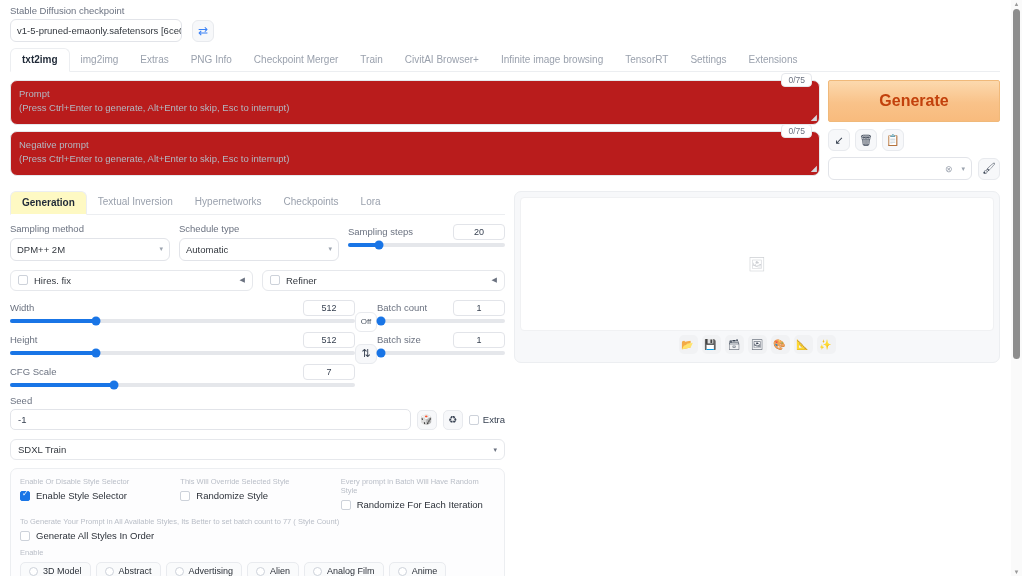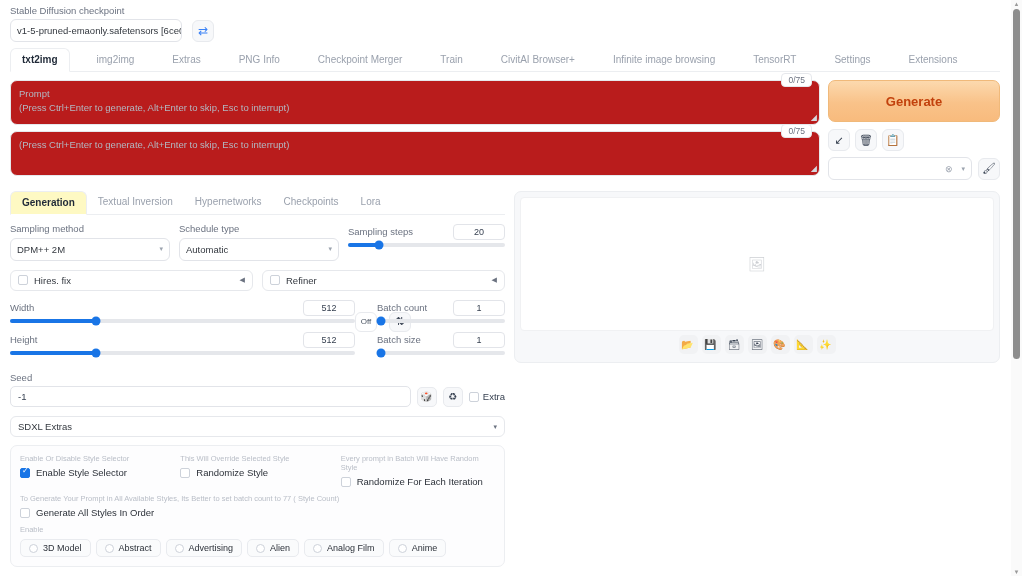--- a/index.html
+++ b/index.html
@@ -26,21 +26,21 @@
   }
   .caret { font-size: 7px; color: #9ca3af; margin-left: 4px; }
   .icon-btn {
     width: 22px; height: 22px; border: 1px solid #e8eaee; border-radius: 6px;
     background: #f7f8fa; display: flex; align-items: center; justify-content: center;
     font-size: 11px; line-height: 1; cursor: pointer; flex: none;
   }
   .refresh-glyph { color: #3b82f6; font-size: 12px; }
 
   
-  .tabbar { display: flex; align-items: center; gap: 16px; border-bottom: 1px solid #eceef1; margin-bottom: 8px; }
+  .tabbar { display: flex; align-items: center; gap: 0; border-bottom: 1px solid #eceef1; margin-bottom: 8px; }
   .tab { padding: 5px 11px 6px 11px; font-size: 10px; color: #9aa1ad; white-space: nowrap; cursor: pointer; }
   .tab.active {
     color: #1f2937; font-weight: bold;
     border: 1px solid #eceef1; border-bottom: 1px solid #fff;
     border-radius: 6px 6px 0 0; background: #fff; margin-bottom: -1px;
   }
 
   
   .prompt-zone { display: flex; gap: 8px; align-items: flex-start; }
   .prompt-col { flex: 1; min-width: 0; }
@@ -51,24 +51,24 @@
     position: relative; overflow: hidden;
   }
   .prompt-box .resz { position: absolute; right: 2px; bottom: 1px; color: #d4d7dd; font-size: 8px; }
   .token {
     position: absolute; top: -7px; right: 8px; background: #fff;
     border: 1px solid #e6e8ec; border-radius: 4px; padding: 1px 6px;
     font-size: 8.5px; color: #6b7280; z-index: 2;
   }
   .gen-col { width: 172px; flex: none; }
   .generate-btn {
-    height: 42px; border-radius: 7px; border: 1px solid #f0b97a;
+    height: 42px; border-radius: 2px; border: 1px solid #f0b97a;
     background: linear-gradient(180deg,#fcd9ae 0%,#f9c289 55%,#f8bb7d 100%);
     display: flex; align-items: center; justify-content: center;
-    color: #c2410c; font-weight: bold; font-size: 13px; cursor: pointer;
+    color: #c2410c; font-weight: bold; font-size: 16px; cursor: pointer;
     margin-bottom: 7px;
   }
   .mini-btns { display: flex; gap: 5px; margin-bottom: 6px; }
   .styles-row { display: flex; gap: 6px; align-items: center; }
   .styles-select {
     flex: 1; height: 23px; border: 1px solid #e2e4e9; border-radius: 6px; background: #fff;
     display: flex; align-items: center; justify-content: flex-end; padding: 0 6px; gap: 5px;
   }
   .clear-x { font-size: 9px; color: #9ca3af; }
   .brush-btn {
@@ -224,20 +224,21 @@
         <div class="prompt-box">
           <div>Prompt</div>
           <div>(Press Ctrl+Enter to generate, Alt+Enter to skip, Esc to interrupt)</div>
           <span class="resz">◢</span>
         </div>
       </div>
 
       <div class="prompt-wrap">
         <div class="token">0/75</div>
         <div class="prompt-box">
+          <div>Negative prompt</div>
           <div>(Press Ctrl+Enter to generate, Alt+Enter to skip, Esc to interrupt)</div>
           <span class="resz">◢</span>
         </div>
       </div>
 
     </div>
 
     <div class="gen-col">
       <div class="generate-btn">Generate</div>
       <div class="mini-btns">
@@ -339,23 +340,33 @@
           <div style="margin-bottom:9px;">
             <div class="sl-head">
               <span class="lbl" style="margin:0">Height</span>
               <div class="num-box">512</div>
             </div>
             <div class="track">
               <div class="fill" style="width:25%"></div>
                 <div class="knob" style="left:25%"></div>
             </div>
           </div>
-        </div>
-
-        <div style="width:22px; flex:none; padding-top:12px; display:flex; flex-direction:row; gap:12px; align-items:center;">
+          <div>
+            <div class="sl-head">
+              <span class="lbl" style="margin:0">CFG Scale</span>
+              <div class="num-box">7</div>
+            </div>
+            <div class="track">
+              <div class="fill" style="width:30%"></div>
+                <div class="knob" style="left:30%"></div>
+            </div>
+          </div>
+        </div>
+
+        <div style="width:22px; flex:none; padding-top:12px; display:flex; flex-direction:column; gap:12px; align-items:center;">
           <div class="icon-btn" style="width:22px;height:20px;font-size:8px;color:#4b5563;background:#fff;">Off</div>
           <div class="icon-btn" style="width:22px;height:20px;">
             <span>⇅</span>
           </div>
         </div>
 
         <div style="width:128px; flex:none;">
           <div style="margin-bottom:9px;">
             <div class="sl-head">
               <span class="lbl" style="margin:0">Batch count</span>
@@ -391,21 +402,21 @@
           </div>
           <div class="extra-lbl">
             <span class="ck"></span>
             <span>Extra</span>
           </div>
         </div>
       </div>
 
       <div style="margin-top:9px;">
         <div class="acc">
-          <span>SDXL Extras</span>
+          <span>SDXL Train</span>
           <span class="tri">▾</span>
         </div>
 
         <div class="sdxl-panel">
           <div class="cbrow">
             <div class="cbcol">
               <div class="hint">Enable Or Disable Style Selector</div>
               <div class="cb-label">
                 <span class="ck on"></span>
                 <span>Enable Style Selector</span>

